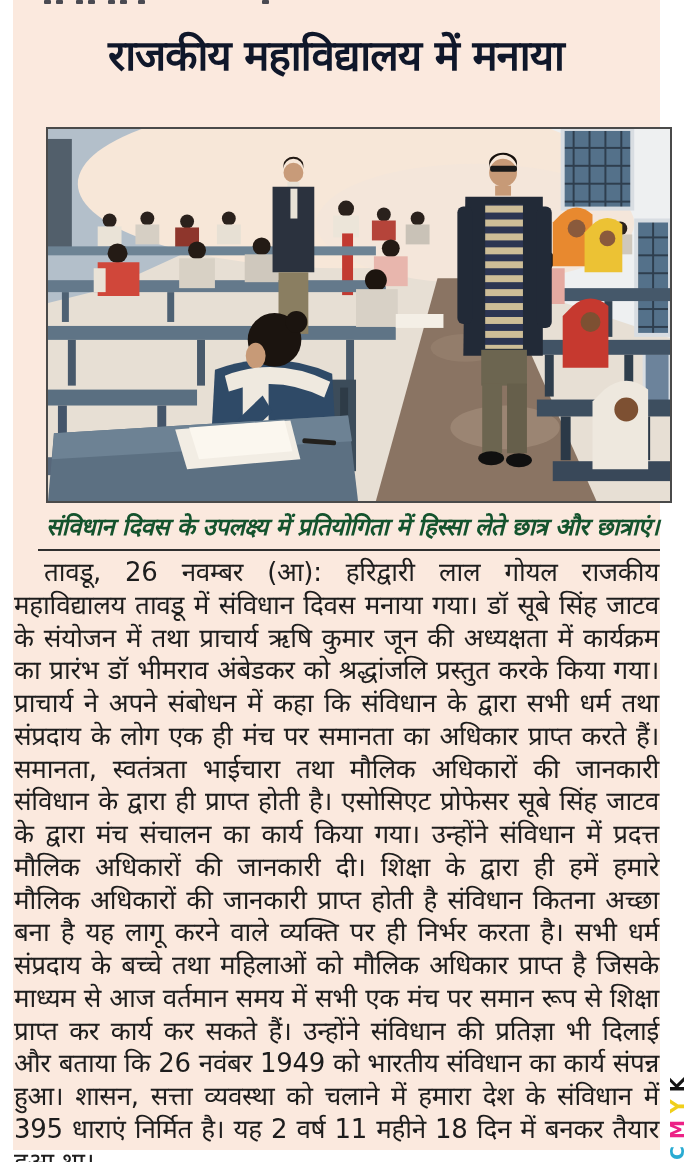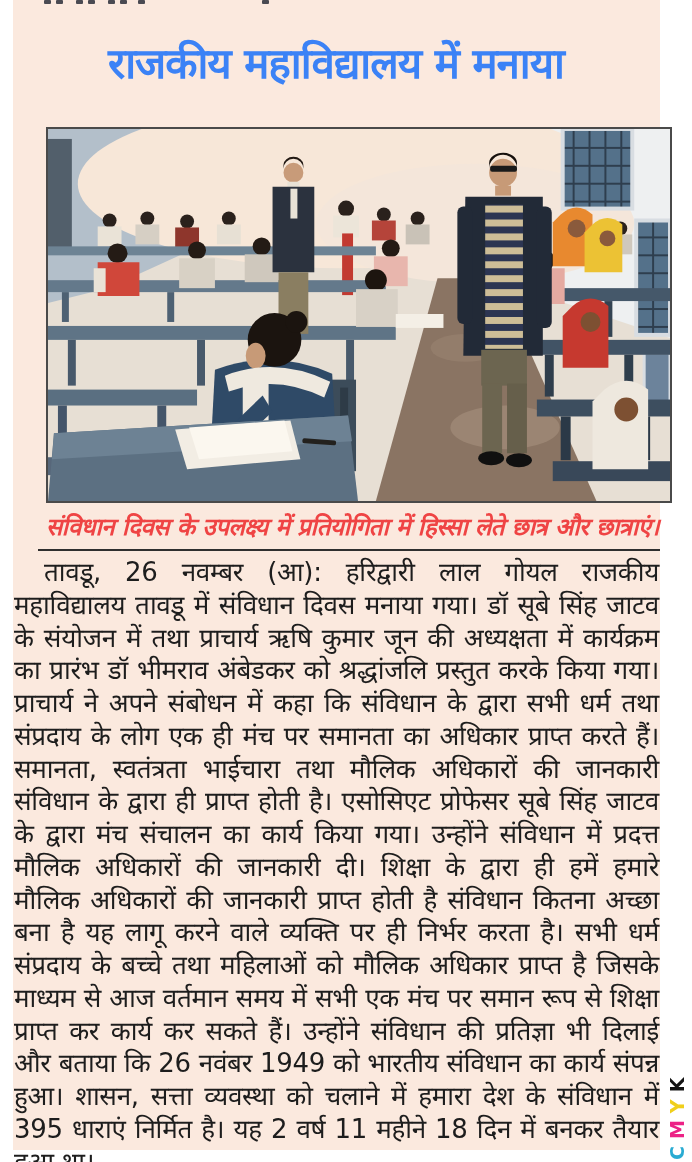--- a/index.html
+++ b/index.html
@@ -7,35 +7,35 @@
     width:692px;height:1162px;position:relative;overflow:hidden;
     background:#ffffff;
     font-family:"Liberation Serif","DejaVu Serif",serif;
   }
   .sheet{
     position:absolute;left:13px;top:0;width:647px;height:1150px;
     background:#fbe9de;
   }
   .frag{position:absolute;top:0;height:4px;width:7px;background:#4a4a52;border-radius:1px;}
   .headline{
-    position:absolute;left:20px;top:12px;width:632px;
-    text-align:center;color:#3b82f6;
+    position:absolute;left:20px;top:4px;width:632px;
+    text-align:center;color:#0f172a;
     font-family:"DejaVu Sans","Liberation Sans",sans-serif;
     font-weight:bold;font-size:42px;line-height:1.12;
     letter-spacing:-1px;
   }
   .photo-frame{
     position:absolute;left:46px;top:127px;width:626px;height:376px;
     border:2px solid #4a4a4a;box-sizing:border-box;background:#e9e2d8;
   }
   .photo-frame svg{display:block;width:100%;height:100%;}
   .caption{
     position:absolute;left:46px;top:509px;width:646px;
     font-family:"DejaVu Sans","Liberation Sans",sans-serif;
-    font-style:italic;font-weight:bold;font-size:24px;color:#ef4444;
+    font-style:italic;font-weight:bold;font-size:24px;color:#14532d;
     white-space:nowrap;letter-spacing:-0.5px;
   }
   .divider{
     position:absolute;left:38px;top:549px;width:622px;height:2px;background:#2f2f2f;
   }
   .article{
     position:absolute;left:14px;top:556px;width:645px;
     font-family:"DejaVu Sans","Liberation Sans",sans-serif;
     font-size:26px;line-height:1.26;color:#1d1d1d;
     text-align:justify;text-indent:30px;margin:0;

